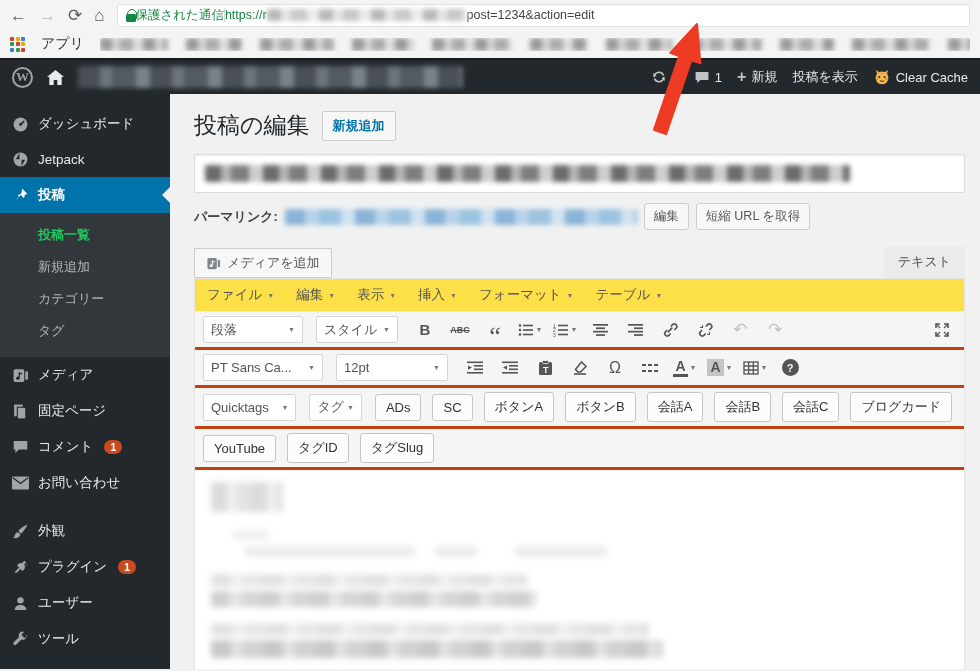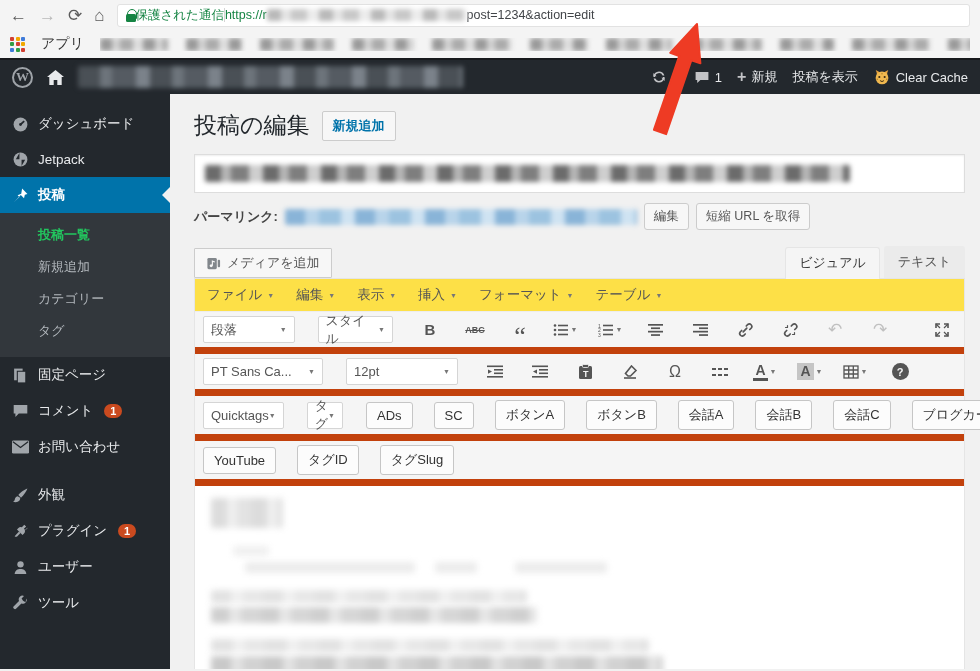--- a/index.html
+++ b/index.html
@@ -66,21 +66,21 @@
   .editor-head { margin-top:16px; display:flex; justify-content:space-between; align-items:flex-end; }
   .btn-media { background:#f7f7f7; border:1px solid #ccc; border-radius:1px; color:#555; font-size:13px; padding:5px 11px; display:flex; align-items:center; gap:6px; cursor:pointer; }
   .tabs { display:flex; }
   .tab { padding:6px 13px 7px; font-size:13px; color:#555; cursor:pointer; border:1px solid transparent; border-bottom:none; margin-left:4px; background:#ebebeb; border-radius:3px 3px 0 0; }
   .tab.active { background:#f5f5f5; border-color:#e5e5e5; position:relative; top:1px; color:#333; }
 
   .editor { border:1px solid #e5e5e5; background:#fff; }
   .menubar { background:#fde047; border-bottom:1px solid #ededed; display:flex; gap:22px; padding:7px 12px; font-size:13.5px; color:#555; }
   .menu-item { display:flex; align-items:center; gap:5px; cursor:pointer; }
   .caret { font-size:7px; color:#777; }
-  .tbrow { background:#f5f5f5; display:flex; align-items:center; gap:17px; padding:4px 8px; border-bottom:7px solid #c2410c; flex-wrap:nowrap; }
+  .tbrow { background:#f5f5f5; display:flex; align-items:center; gap:7px; padding:4px 8px; border-bottom:3px solid #c2410c; flex-wrap:nowrap; }
   .tb-select { background:#fff; border:1px solid #d5d5d5; border-radius:2px; height:27px; display:flex; align-items:center; justify-content:space-between; padding:0 7px; font-size:13px; color:#555; cursor:pointer; margin-right:6px; }
   .tb-btn { min-width:28px; height:26px; display:flex; align-items:center; justify-content:center; color:#555; cursor:pointer; border-radius:2px; gap:2px; }
   .tb-btn svg { display:block; }
   .tb-btn.dis { color:#c0c0c0; }
   .tb-bold { font-weight:bold; font-size:15px; color:#555; }
   .tb-strike { font-size:9px; font-weight:bold; text-decoration:line-through; letter-spacing:0; }
   .tb-quote { font-family:"Liberation Serif",serif; font-size:26px; line-height:10px; padding-top:12px; color:#555; }
   .tb-omega { font-size:16px; }
   .tb-colorA { font-size:14px; font-weight:bold; border-bottom:3px solid #555; line-height:15px; padding:0 2px; }
   .tb-bgA { font-size:14px; font-weight:bold; background:#c5c5c5; line-height:17px; padding:0 3px; }
@@ -213,20 +213,29 @@
       <span>投稿</span>
     </div>
     <div class="sb-sub">
       <div class="current">投稿一覧</div>
       <div>新規追加</div>
       <div>カテゴリー</div>
       <div>タグ</div>
     </div>
     <div class="sb-item">
       <svg width="17" height="17" viewBox="0 0 16 16">
+          <rect x="1.5" y="2" width="10" height="12" rx="1.5" fill="#a0a5aa"></rect>
+          <rect x="12.5" y="4" width="2.5" height="8" rx="1" fill="#a0a5aa"></rect>
+          <circle cx="5.5" cy="10.5" r="1.6" fill="#23282d"></circle>
+          <path d="M6.8 10.5V5.5l2.6 1" stroke="#23282d" stroke-width="1.2" fill="none"></path>
+        </svg>
+      <span>メディア</span>
+    </div>
+    <div class="sb-item">
+      <svg width="17" height="17" viewBox="0 0 16 16">
           <rect x="2" y="1.5" width="8" height="11" fill="#a0a5aa"></rect>
           <rect x="5" y="4" width="8" height="11" fill="#a0a5aa" stroke="#23282d" stroke-width="1"></rect>
         </svg>
       <span>固定ページ</span>
     </div>
     <div class="sb-item">
       <svg width="17" height="16" viewBox="0 0 20 18">
           <path d="M2 2h16v10H8l-4 4v-4H2z" fill="#a0a5aa"></path>
         </svg>
       <span>コメント</span>
@@ -291,21 +300,20 @@
       <button class="btn-media">
         <svg width="15" height="15" viewBox="0 0 16 16">
             <rect x="1.5" y="2" width="10" height="12" rx="1.5" fill="#82878c"></rect>
             <rect x="12.5" y="4" width="2.5" height="8" rx="1" fill="#82878c"></rect>
             <circle cx="5.5" cy="10.5" r="1.6" fill="#f7f7f7"></circle>
             <path d="M6.8 10.5V5.5l2.6 1" stroke="#f7f7f7" stroke-width="1.2" fill="none"></path>
           </svg>
         <span>メディアを追加</span>
       </button>
       <div class="tabs">
-        <span class="tab active">ビジュアル</span>
         <span class="tab">テキスト</span>
       </div>
     </div>
 
     <div class="editor">
 
       <div class="menubar">
         <span class="menu-item">
             <span>ファイル</span>
             <span class="caret">▼</span>

